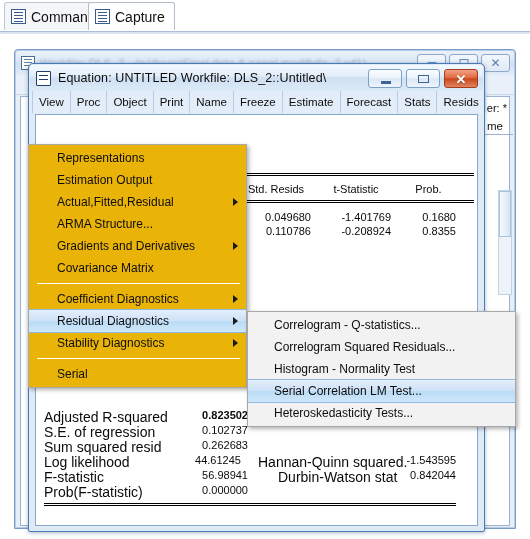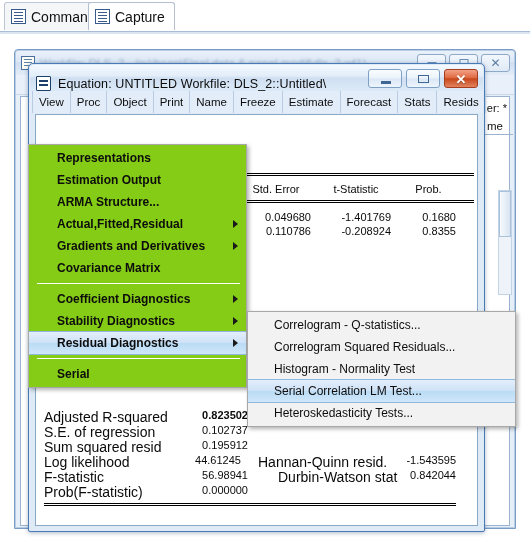--- a/index.html
+++ b/index.html
@@ -181,21 +181,21 @@
     background: #dfeaf7;
     border: 1px solid #4a7ab5;
     border-radius: 5px 5px 2px 2px;
     box-shadow: 0 1px 4px rgba(20,50,90,0.35);
   }
   .eq-titlebar {
     position: absolute; left: 1px; top: 1px;
     width: 453px; height: 26px;
     background: linear-gradient(to bottom, #f4f9fe 0%, #e2edf9 42%, #cfdff1 50%, #dceaf8 100%);
     border-radius: 4px 4px 0 0;
-    display: flex; align-items: flex-end;
+    display: flex; align-items: center;
     padding-left: 6px;
   }
   .eq-title-icon {
     width: 15px; height: 15px;
     border: 1.5px solid #1d3f6b;
     background: #ffffff;
     border-radius: 1px;
     margin-right: 7px;
     position: relative;
     flex: 0 0 auto;
@@ -288,26 +288,25 @@
     font-size: 14px; color: #0a0a0a;
     text-align: left;
     white-space: nowrap;
   }
 
   
   .menu {
     position: absolute;
     left: 28px; top: 110px;
     width: 219px;
-    background: #84cc16;
+    background: #eab308;
     border: 1px solid #a8a8a8;
     box-shadow: 2px 2px 4px rgba(0,0,0,0.30);
     padding: 2px 0;
     z-index: 40;
-    font-weight: bold;
   }
   .menu-item {
     position: relative;
     height: 22px;
     display: flex; align-items: center;
     padding-left: 28px;
     font-size: 12px; color: #0d0d0d;
     white-space: nowrap;
     cursor: default;
   }
@@ -421,98 +420,98 @@
         <div class="tb-btn">Estimate</div>
         <div class="tb-btn">Forecast</div>
         <div class="tb-btn">Stats</div>
         <div class="tb-btn">Resids</div>
       </div>
 
       <div class="eq-client">
 
         <div class="rule dbl" style="left:200px; top:58px; width:238px;"></div>
 
-        <div class="hdr-cell" style="left:205px; top:68px; width:70px;">Std. Error</div>
+        <div class="hdr-cell" style="left:205px; top:68px; width:70px;">Std. Resids</div>
         <div class="hdr-cell" style="left:285px; top:68px; width:70px;">t-Statistic</div>
         <div class="hdr-cell" style="left:365px; top:68px; width:55px;">Prob.</div>
 
         <div class="rule dbl" style="left:200px; top:85px; width:238px;"></div>
 
         <div class="num-cell" style="left:205px; top:96px;  width:70px;">0.049680</div>
         <div class="num-cell" style="left:285px; top:96px;  width:70px;">-1.401769</div>
         <div class="num-cell" style="left:365px; top:96px;  width:55px;">0.1680</div>
 
         <div class="num-cell" style="left:205px; top:110px; width:70px;">0.110786</div>
         <div class="num-cell" style="left:285px; top:110px; width:70px;">-0.208924</div>
         <div class="num-cell" style="left:365px; top:110px; width:55px;">0.8355</div>
 
         <div class="lbl-cell" style="left:8px;  top:294px;">Adjusted R-squared</div>
         <div class="num-cell" style="left:140px;top:294px; width:72px;font-weight:bold;">0.823502</div>
 
         <div class="lbl-cell" style="left:8px;  top:309px;">S.E. of regression</div>
         <div class="num-cell" style="left:140px;top:309px; width:72px;">0.102737</div>
 
         <div class="lbl-cell" style="left:8px;  top:324px;">Sum squared resid</div>
-        <div class="num-cell" style="left:140px;top:324px; width:72px;">0.195912</div>
+        <div class="num-cell" style="left:140px;top:324px; width:72px;">0.262683</div>
 
         <div class="lbl-cell" style="left:8px;  top:339px;">Log likelihood</div>
         <div class="num-cell" style="left:146px;top:339px; width:72px;text-align:center;">44.61245</div>
 
         <div class="lbl-cell" style="left:8px;  top:354px;">F-statistic</div>
         <div class="num-cell" style="left:140px;top:354px; width:72px;">56.98941</div>
 
         <div class="lbl-cell" style="left:8px;  top:369px;">Prob(F-statistic)</div>
         <div class="num-cell" style="left:140px;top:369px; width:72px;">0.000000</div>
 
-        <div class="lbl-cell" style="left:222px;top:339px;">Hannan-Quinn resid.</div>
+        <div class="lbl-cell" style="left:222px;top:339px;">Hannan-Quinn squared.</div>
         <div class="num-cell" style="left:348px;top:339px; width:72px;">-1.543595</div>
 
         <div class="lbl-cell" style="left:222px;top:354px;padding-left:20px;">Durbin-Watson stat</div>
         <div class="num-cell" style="left:348px;top:354px; width:72px;">0.842044</div>
 
         <div class="rule dbl" style="left:8px; top:388px; width:412px;"></div>
       </div>
     </div>
 
     <div class="menu">
       <div class="menu-item">
         <span>Representations</span>
       </div>
       <div class="menu-item">
         <span>Estimation Output</span>
       </div>
       <div class="menu-item">
-        <span>ARMA Structure...</span>
-      </div>
-      <div class="menu-item">
         <span>Actual,Fitted,Residual</span>
         <span class="arrow"></span>
       </div>
       <div class="menu-item">
+        <span>ARMA Structure...</span>
+      </div>
+      <div class="menu-item">
         <span>Gradients and Derivatives</span>
         <span class="arrow"></span>
       </div>
       <div class="menu-item">
         <span>Covariance Matrix</span>
       </div>
 
       <div class="menu-sep"></div>
 
       <div class="menu-item">
         <span>Coefficient Diagnostics</span>
-        <span class="arrow"></span>
-      </div>
-      <div class="menu-item">
-        <span>Stability Diagnostics</span>
         <span class="arrow"></span>
       </div>
       <div class="menu-item sel">
         <span>Residual Diagnostics</span>
         <span class="arrow"></span>
       </div>
+      <div class="menu-item">
+        <span>Stability Diagnostics</span>
+        <span class="arrow"></span>
+      </div>
 
       <div class="menu-sep"></div>
 
       <div class="menu-item">
         <span>Serial</span>
       </div>
     </div>
 
     <div class="submenu">
       <div class="menu-item">

